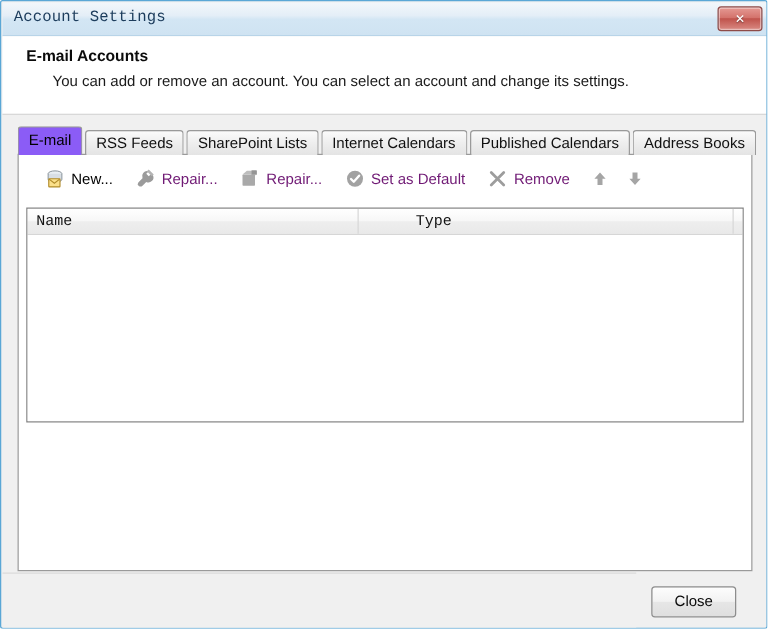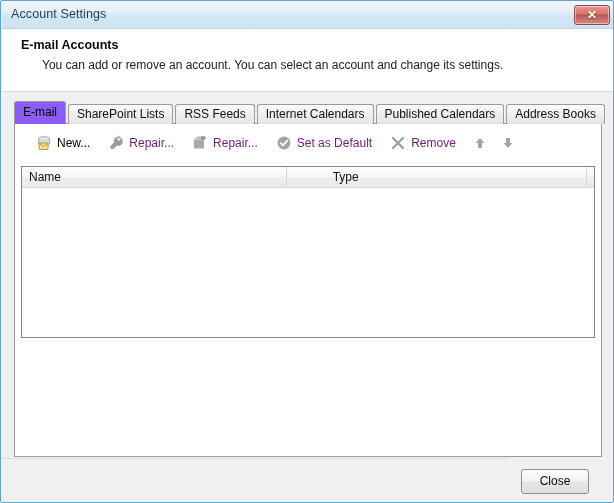--- a/index.html
+++ b/index.html
@@ -30,20 +30,21 @@
     left: 1px; top: 1px;
     width: 612px;
     height: 27px;
     box-sizing: border-box;
     background: linear-gradient(to bottom,
         #f2f7fb 0%,
         #e4eef7 40%,
         #d3e6f4 52%,
         #cfe3f2 100%);
     border-bottom: 1px solid #b8d4e8;
+    font-family: Liberation Mono, monospace;
   }
   #titlebar-text {
     position: absolute;
     left: 9px;
     top: 5px;
     font-size: 12.5px;
     color: #1c3c5c;
     letter-spacing: 0.1px;
     white-space: nowrap;
   }
@@ -215,20 +216,21 @@
     border: 1px solid #848484;
     background: #ffffff;
     overflow: hidden;
   }
   #listheader {
     display: flex;
     height: 21px;
     box-sizing: border-box;
     background: linear-gradient(to bottom, #ffffff 0%, #f7f7f7 48%, #eeeeee 52%, #e9e9e9 100%);
     border-bottom: 1px solid #d6d6d6;
+    font-family: Liberation Mono, monospace;
   }
   .lh-cell {
     box-sizing: border-box;
     height: 20px;
     line-height: 20px;
     padding-left: 7px;
     font-size: 12px;
     color: #111111;
     border-right: 1px solid #d8d8d8;
     overflow: hidden;
@@ -376,22 +378,22 @@
         <div class="lh-cell" id="lh-type">Type</div>
         <div class="lh-cell" id="lh-extra"></div>
       </div>
       <div id="listbody"></div>
     </div>
 
   </div>
 
   <div id="tabstrip">
     <div class="tab active">E-mail</div>
+    <div class="tab">RSS Feeds</div>
     <div class="tab">SharePoint Lists</div>
-    <div class="tab">RSS Feeds</div>
     <div class="tab">Internet Calendars</div>
     <div class="tab">Published Calendars</div>
     <div class="tab">Address Books</div>
   </div>
 
   <div id="footer">
     <div id="close-button">Close</div>
   </div>
 
 </div>

